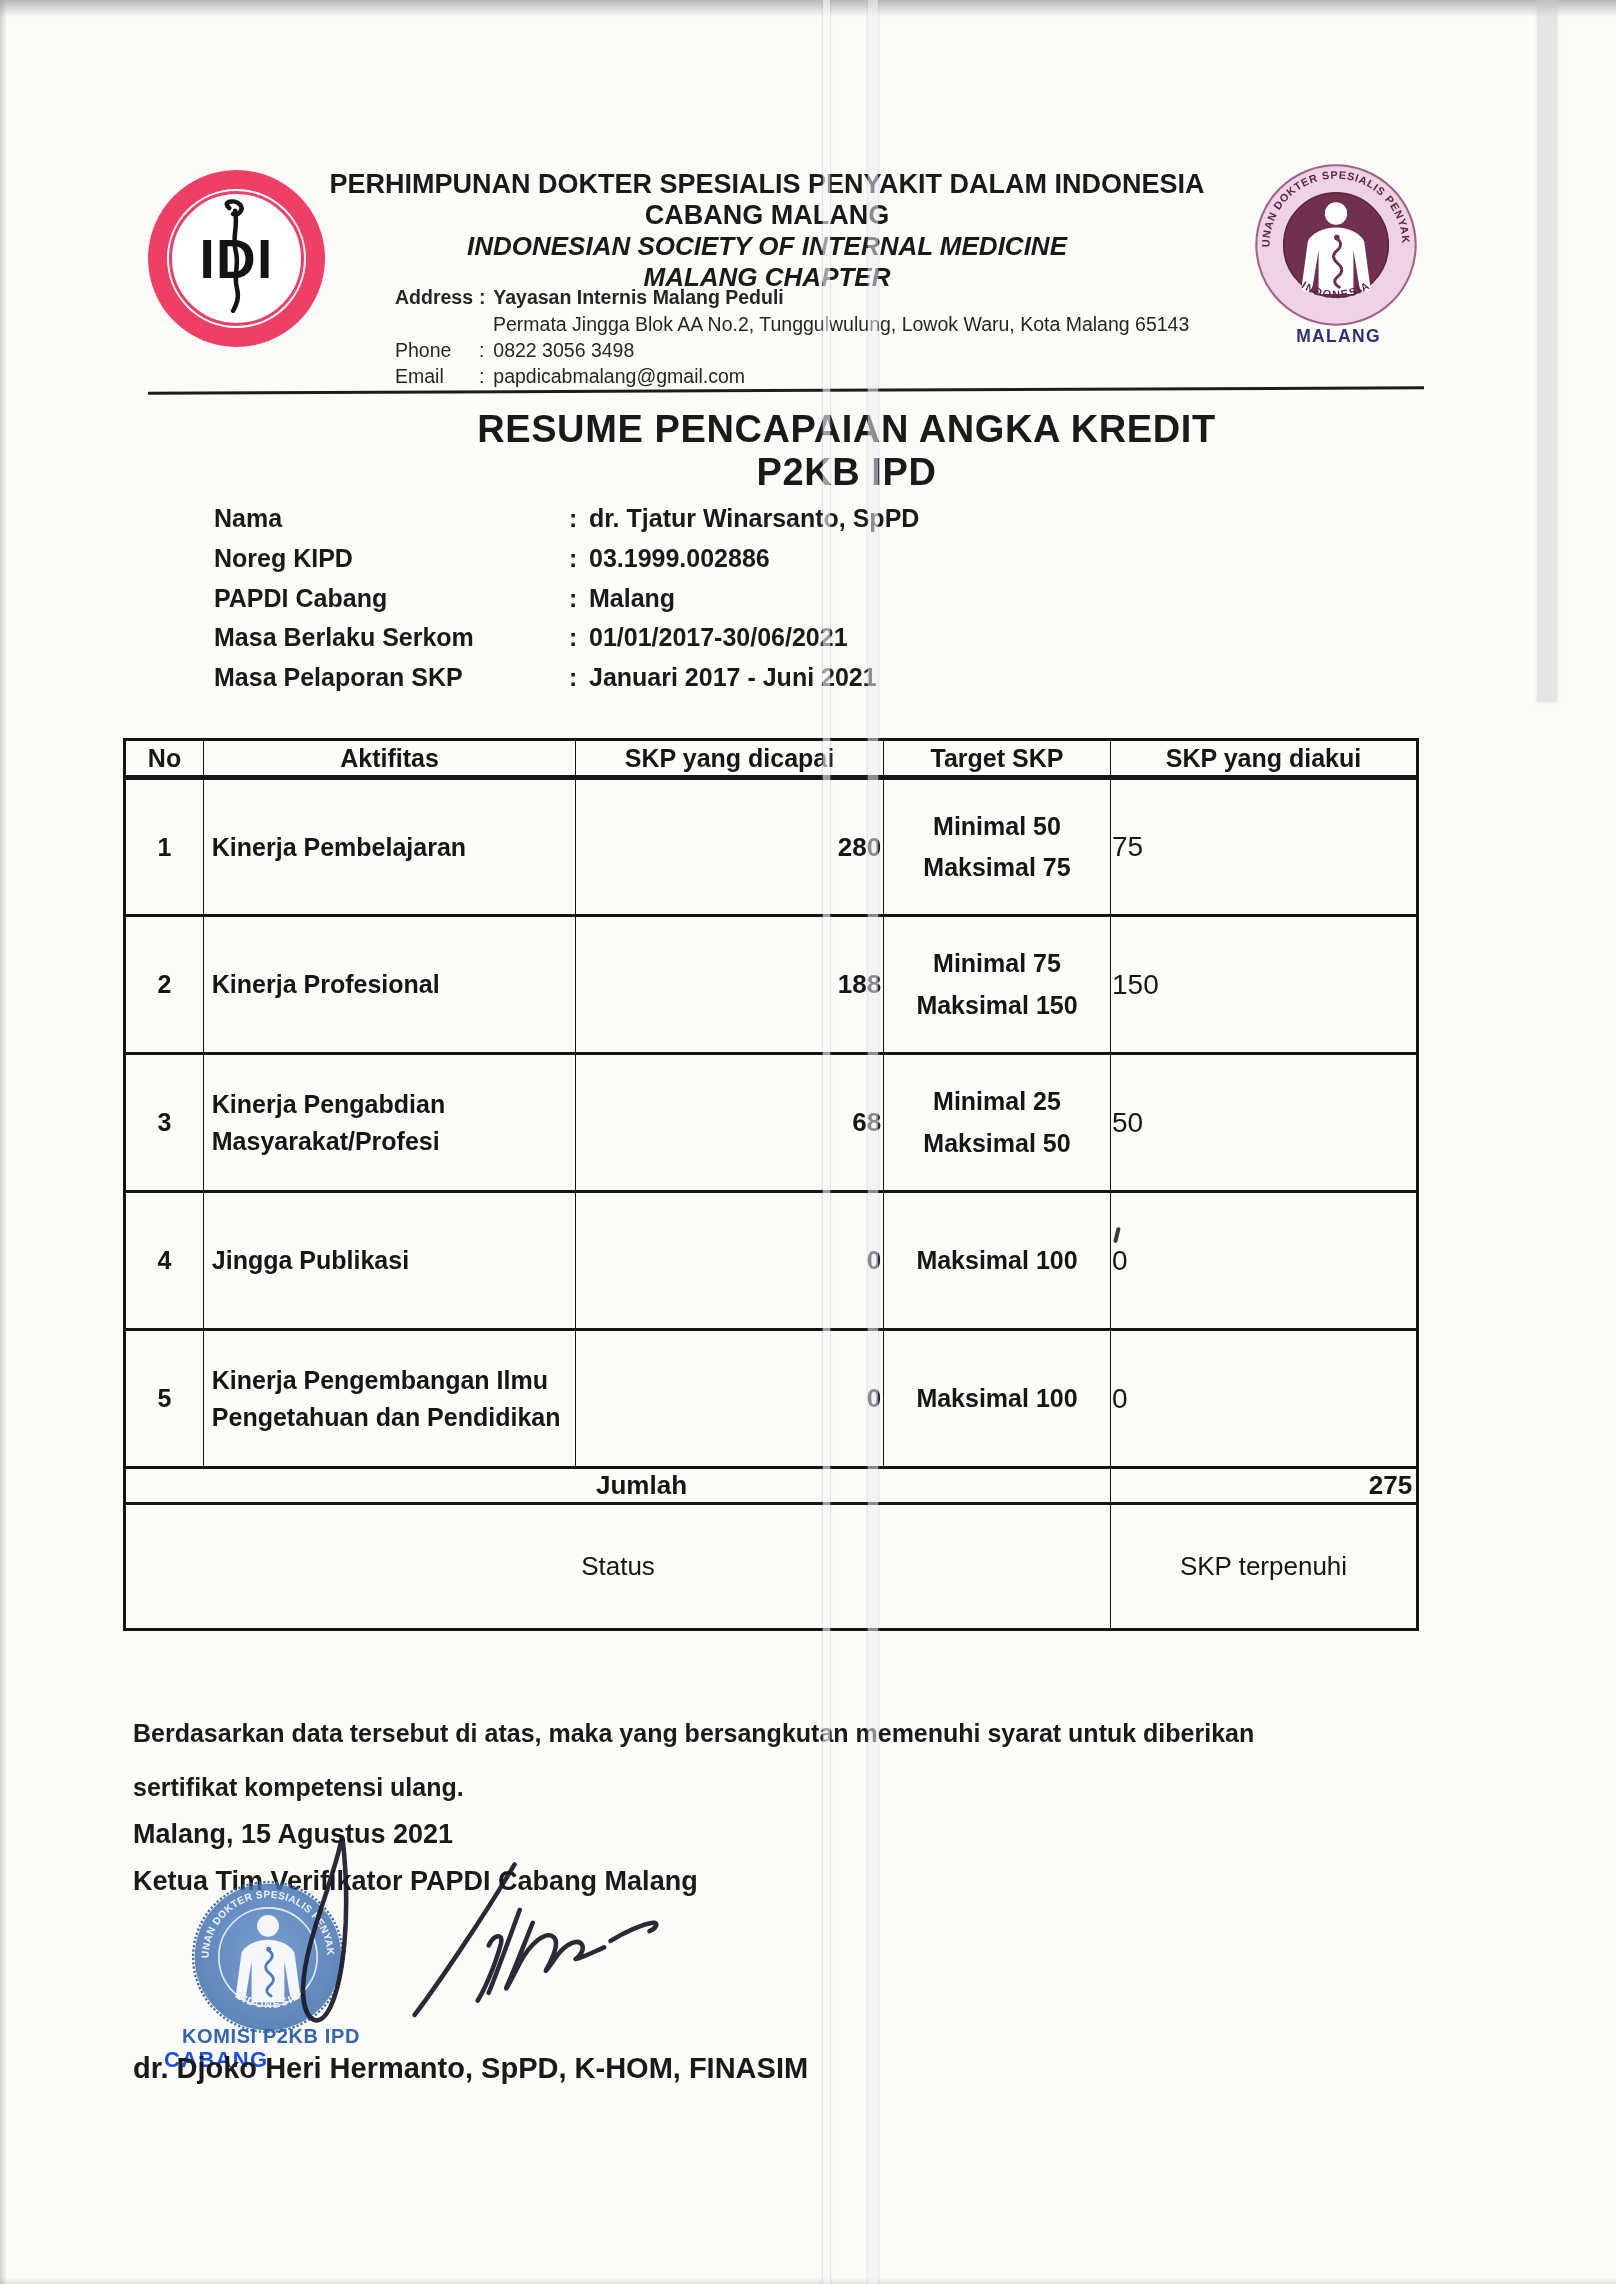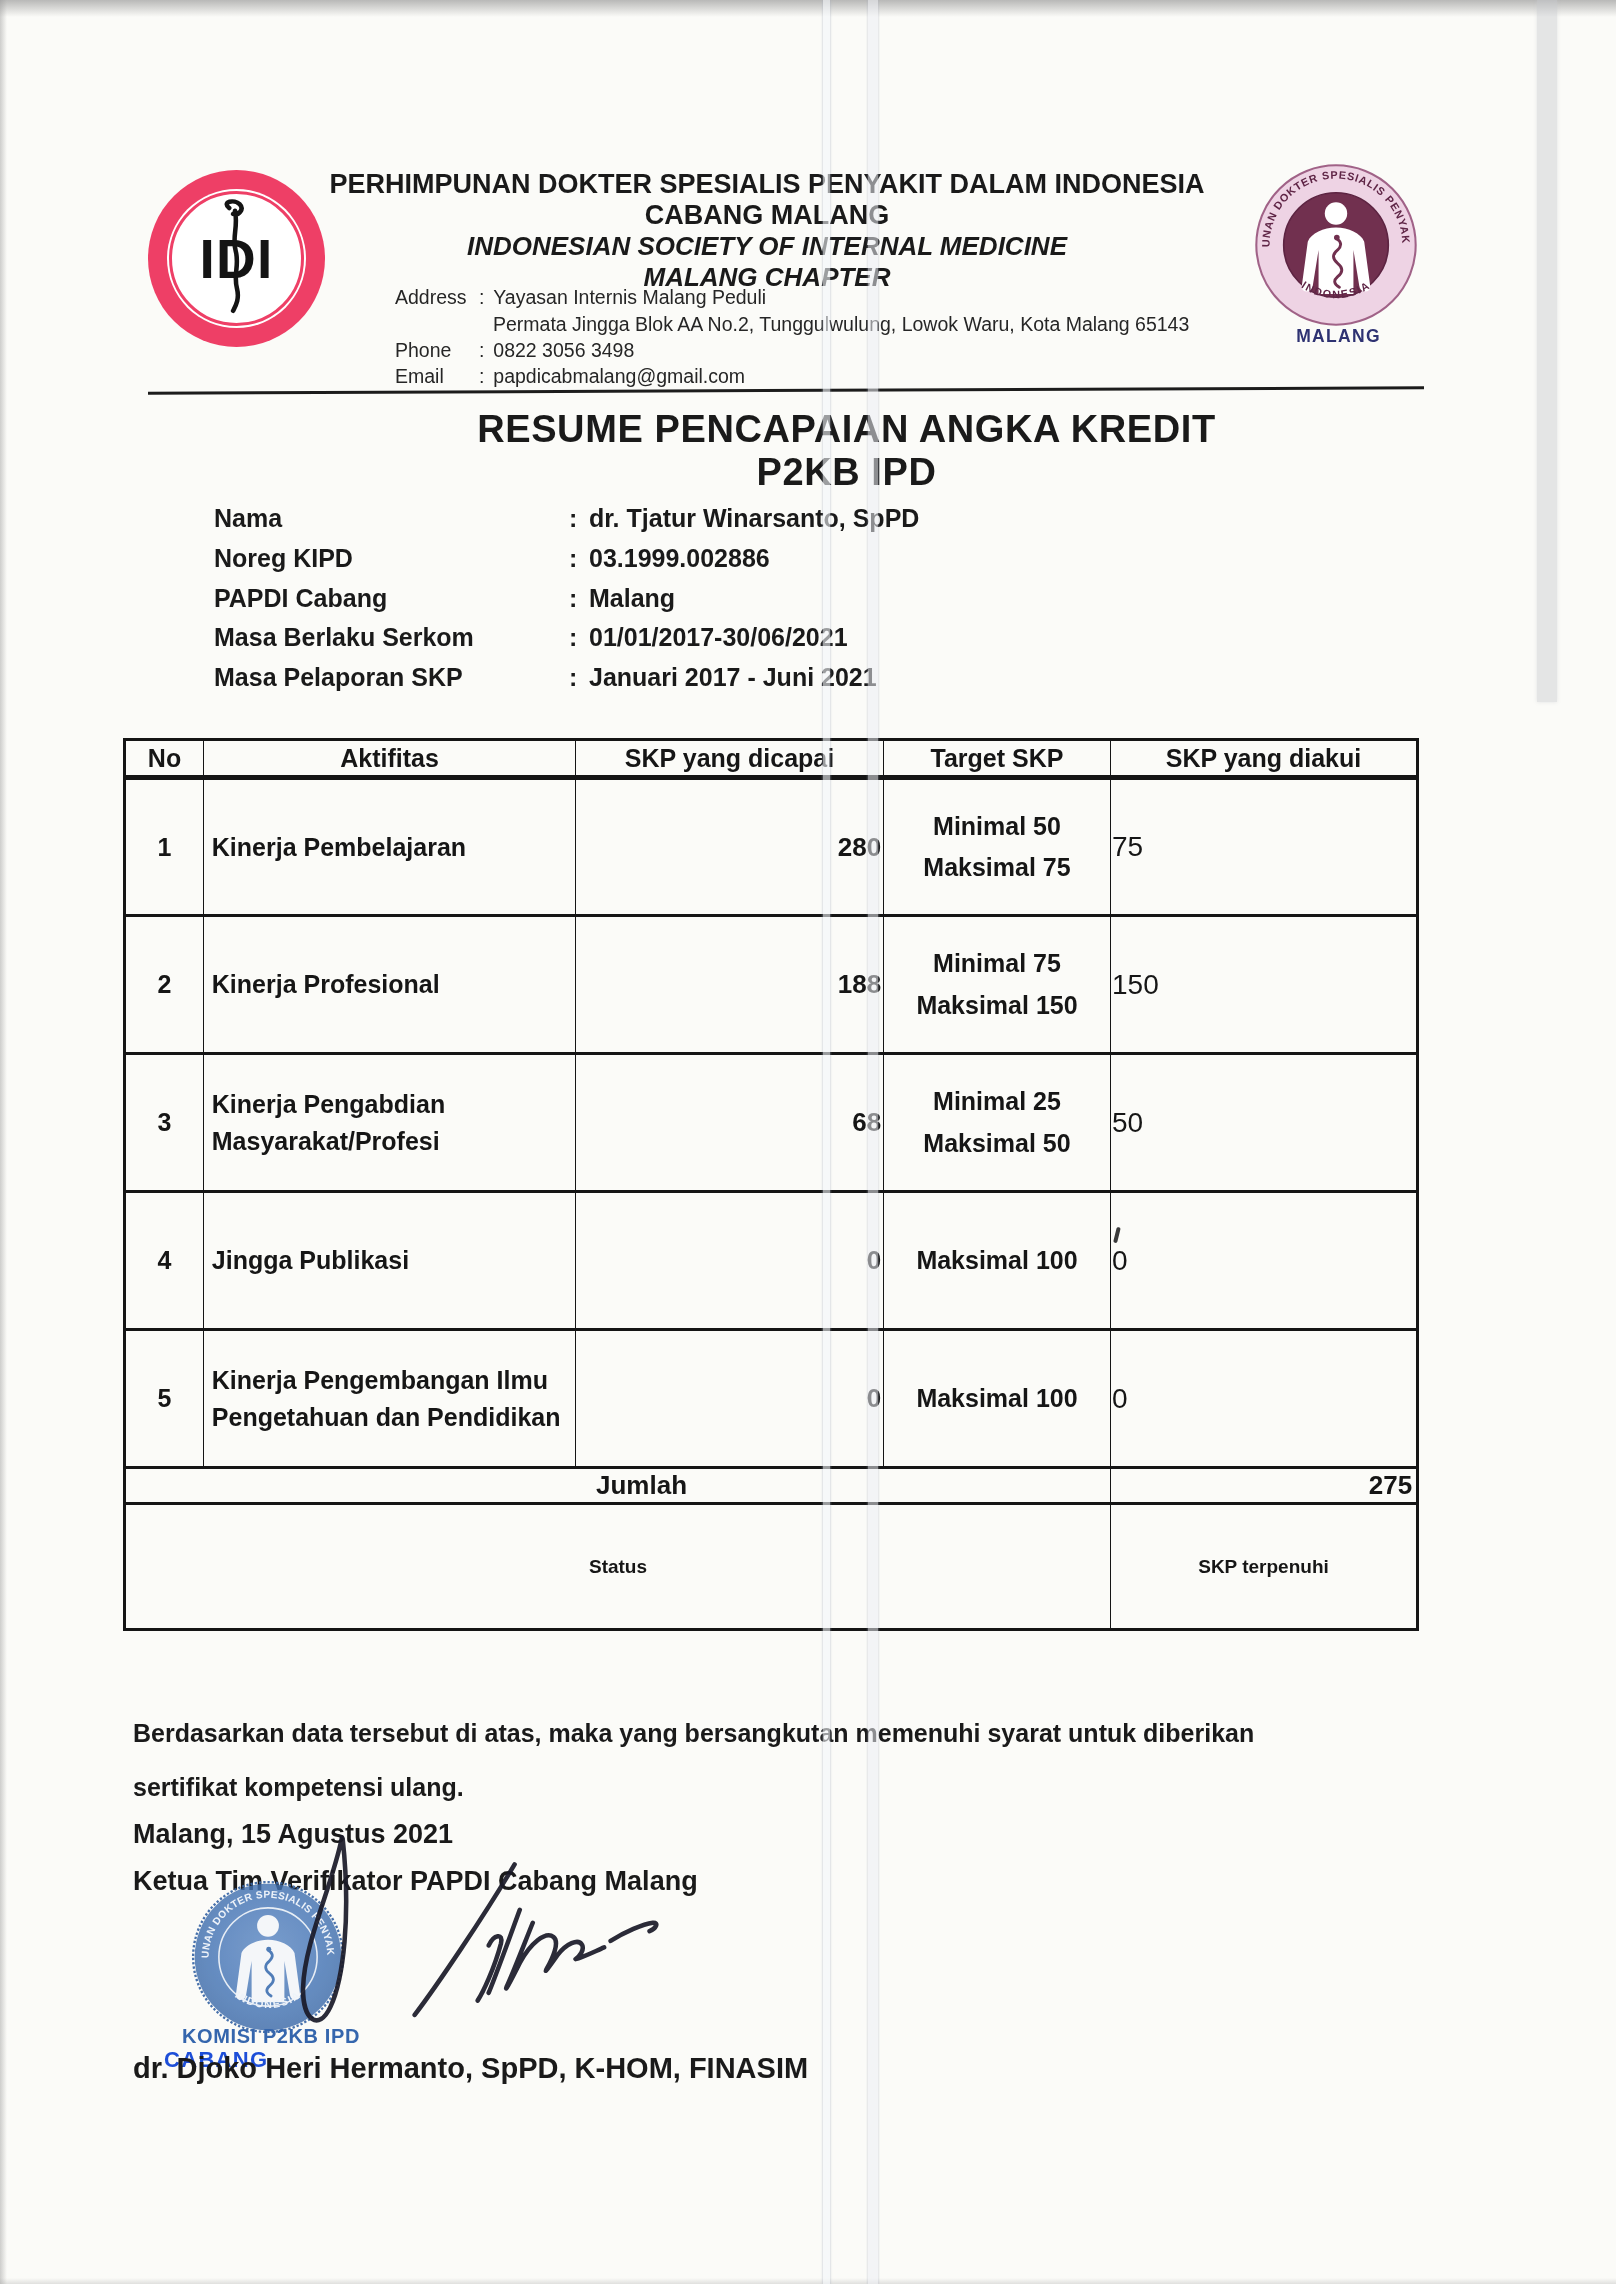--- a/index.html
+++ b/index.html
@@ -48,21 +48,21 @@
   .td-no{text-align:center;font-size:25px;font-weight:600;}
   .td-akt{text-align:left;padding-left:7.8px;font-size:25px;font-weight:600;line-height:1.45;}
   .td-dicapai{text-align:right;padding-right:1.9px;font-size:26px;font-weight:600;}
   .td-target{text-align:center;font-size:25px;font-weight:600;line-height:1.65;}
   .td-diakui{text-align:left;padding-right:3.9px;font-size:28px;font-weight:400;}
   tr.sum-row{height:36px;}
   tr.sum-row td{font-size:26px;font-weight:700;}
   .td-jumlah{text-align:center;padding-left:48px;}
   .td-jumlah-val{text-align:right;padding-right:3.9px;}
   tr.status-row{height:126px;}
-  tr.status-row td{font-size:19px;font-weight:700;}
+  tr.status-row td{font-size:26px;font-weight:400;}
   .td-status{text-align:center;}
   .td-status-val{text-align:center;}
   .stray-mark{left:1115px;top:1227px;width:3.9px;height:15.6px;background:#3a3a3a;
     border-radius:1.9px;transform:rotate(14deg);}
   
   .para{left:133px;font-size:25px;font-weight:600;white-space:nowrap;}
   .place-date{left:133px;top:1819px;font-size:27px;font-weight:600;}
   .role-line{left:133px;top:1866px;font-size:27px;font-weight:600;}
   .stamp-svg{left:190px;top:1879px;opacity:0.93;}
   .stamp-cap1{left:164px;top:2025px;width:214px;text-align:center;font-size:20px;
@@ -103,21 +103,21 @@
   </div>
 
   <div class="abs org-block">
     <div class="org-l1">PERHIMPUNAN DOKTER SPESIALIS PENYAKIT DALAM INDONESIA</div>
     <div class="org-l2">CABANG MALANG</div>
     <div class="org-l3">INDONESIAN SOCIETY OF INTERNAL MEDICINE</div>
     <div class="org-l4">MALANG CHAPTER</div>
   </div>
 
   <div class="abs contact">
-    <div class="c-row" style="top:0;">
+    <div class="c-row" style="top:0;font-weight:bold;">
       <span class="c-label">Address</span><span class="c-colon">:</span><span>Yayasan Internis Malang Peduli</span>
     </div>
     <div class="c-row" style="top:27px;left:98px;">
       <span>Permata Jingga Blok AA No.2, Tunggulwulung, Lowok Waru, Kota Malang 65143</span>
     </div>
     <div class="c-row" style="top:53px;">
       <span class="c-label">Phone</span><span class="c-colon">:</span><span>0822 3056 3498</span>
     </div>
     <div class="c-row" style="top:79px;">
       <span class="c-label">Email</span><span class="c-colon">:</span><span>papdicabmalang@gmail.com</span>

